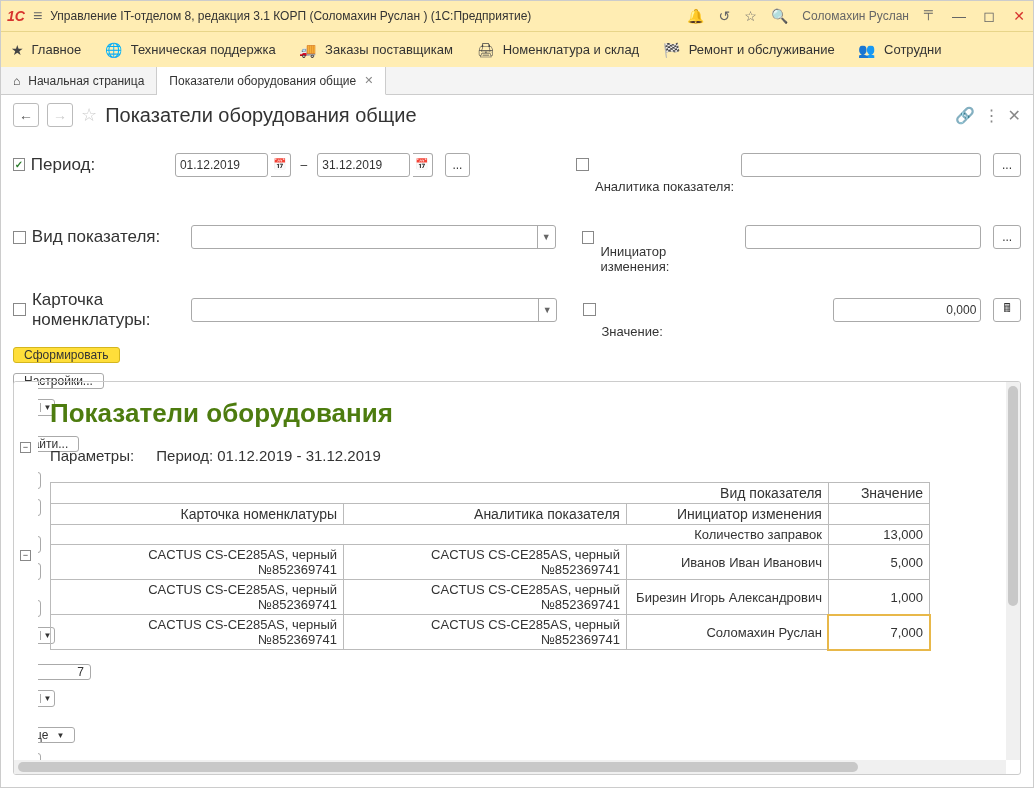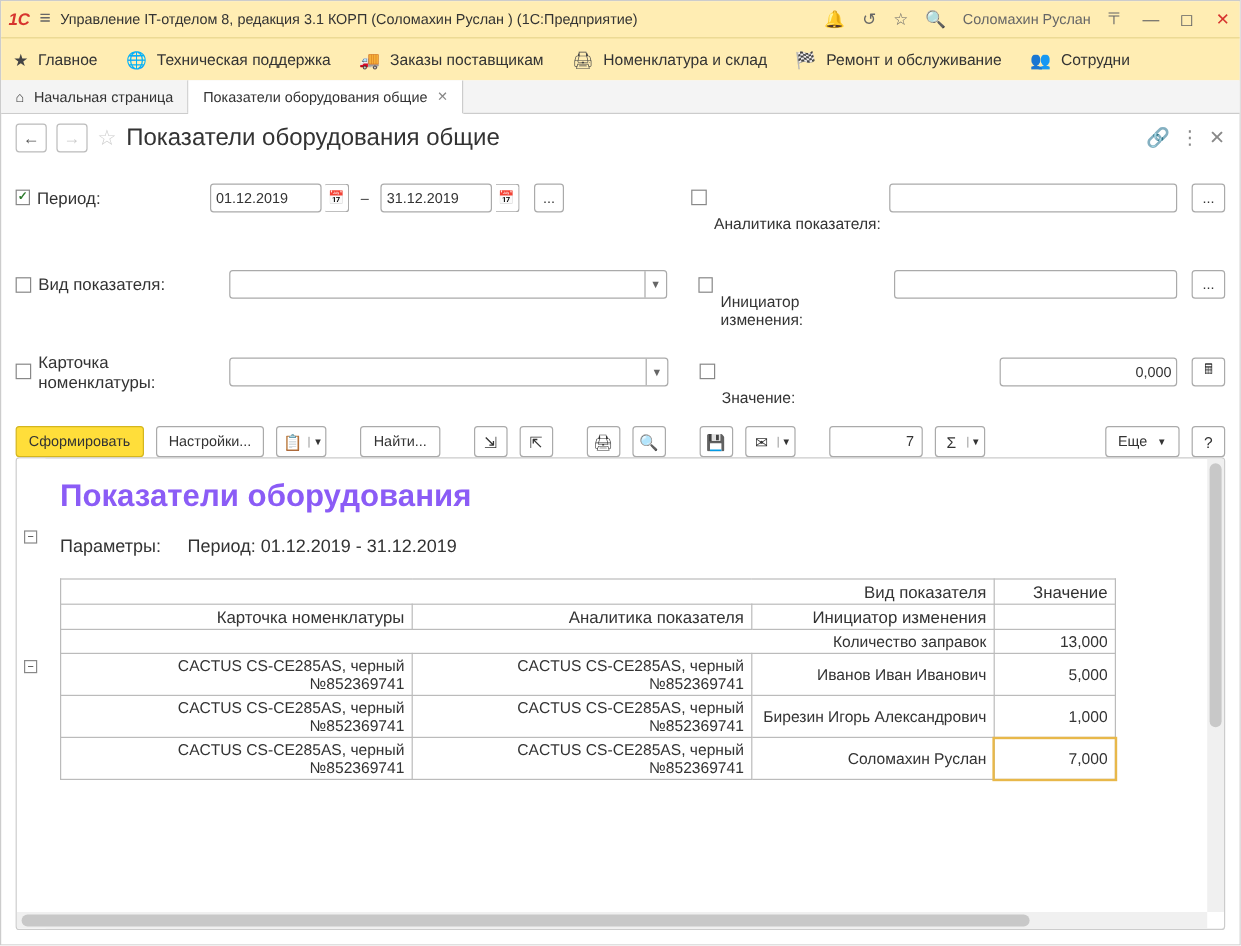--- a/index.html
+++ b/index.html
@@ -28,47 +28,47 @@
 .nav-arrow { width: 26px; height: 24px; border: 1px solid #bbb; border-radius: 3px; display: flex; align-items: center; justify-content: center; color: #555; cursor: pointer; font-size: 14px; }
 .nav-arrow.disabled { color: #ccc; }
 .star-icon { color: #ccc; font-size: 18px; }
 .page-title { font-size: 20px; color: #333; flex: 1; }
 .hdr-icon { color: #888; font-size: 16px; cursor: pointer; }
 
 .filters { padding: 0 12px 8px 12px; display: flex; flex-direction: column; gap: 6px; }
 .filter-row { display: flex; align-items: center; gap: 6px; }
 .chk { width: 13px; height: 13px; border: 1px solid #888; display: inline-flex; align-items: center; justify-content: center; font-size: 10px; line-height: 1; }
 .chk.checked::after { content: "✓"; color: #2a7a2a; font-weight: bold; }
-.filter-label { width: 155px; font-size: 14px; }
+.filter-label { width: 155px; font-size: 17px; }
 .date-input { width: 103px; height: 24px; border: 1px solid #aaa; border-radius: 3px; padding: 0 4px; display: flex; align-items: center; font-size: 12px; }
 .cal-btn { width: 22px; height: 24px; border: 1px solid #aaa; border-left: none; border-radius: 0 3px 3px 0; display: flex; align-items: center; justify-content: center; font-size: 11px; margin-left: -3px; }
 .dash { margin: 0 4px; }
 .ell-btn { width: 28px; height: 24px; border: 1px solid #aaa; border-radius: 3px; display: flex; align-items: center; justify-content: center; font-size: 12px; margin-left: 6px; }
 .filter-col2 { margin-left: 100px; display: flex; align-items: center; gap: 6px; }
 .filter-label2 { width: 140px; font-size: 13px; margin-top: 44px; }
 .combo { height: 24px; border: 1px solid #aaa; border-radius: 3px; display: flex; align-items: center; }
 .combo-inp { flex: 1; padding: 0 4px; font-size: 12px; }
 .combo-btn { width: 18px; border-left: 1px solid #aaa; display: flex; align-items: center; justify-content: center; font-size: 9px; color: #666; height: 100%; }
 .num-input { width: 150px; height: 24px; border: 1px solid #aaa; border-radius: 3px; text-align: right; padding: 0 4px; font-size: 12px; display: flex; align-items: center; justify-content: flex-end; }
 
-.toolbar { height: 34px; display: flex; align-items: flex-end; padding: 0 12px; gap: 10px; }
+.toolbar { height: 34px; display: flex; align-items: flex-start; padding: 0 12px; gap: 10px; flex-direction: column; }
 .btn { height: 26px; border: 1px solid #aaa; border-radius: 3px; padding: 0 10px; display: flex; align-items: center; gap: 4px; font-size: 12px; background: #fff; cursor: pointer; }
 .btn.primary { background: #ffde3a; border-color: #d4b61e; font-weight: normal; }
 .btn-icon { height: 26px; width: 28px; border: 1px solid #aaa; border-radius: 3px; display: flex; align-items: center; justify-content: center; font-size: 13px; background: #fff; cursor: pointer; }
 .btn-dd { width: 42px; display: flex; }
 .btn-dd .dd { width: 14px; border-left: 1px solid #aaa; font-size: 8px; display: flex; align-items: center; justify-content: center; }
 .toolbar-gap { width: 8px; }
 .toolbar-input { width: 78px; height: 26px; border: 1px solid #aaa; border-radius: 3px; text-align: right; padding: 0 6px; display: flex; align-items: center; justify-content: flex-end; }
 .spacer { flex: 1; }
 
 .report-area { flex: 1; margin: 0 12px 12px 12px; border: 1px solid #ccc; border-radius: 3px; position: relative; overflow: hidden; display: flex; }
 .report-gutter { width: 24px; background: #fff; border-right: 0; padding-top: 56px; position: relative; }
 .tree-box { width: 11px; height: 11px; border: 1px solid #888; font-size: 9px; display: flex; align-items: center; justify-content: center; position: absolute; left: 6px; cursor: pointer; line-height: 1; }
 .report-content { flex: 1; padding: 16px 12px; overflow: auto; }
-.report-title { color: #8b5cf6; font-size: 26px; font-weight: bold; margin-bottom: 18px; }
+.report-title { color: #4d7c0f; font-size: 26px; font-weight: bold; margin-bottom: 18px; }
 .report-params { font-size: 15px; margin-bottom: 18px; }
 .report-table { border-collapse: collapse; width: 880px; font-size: 13px; }
 .report-table th, .report-table td { border: 1px solid #bbb; padding: 2px 6px; text-align: right; height: 17px; }
 .report-table th { font-weight: normal; font-size: 14px; }
 .report-table .val { text-align: right; }
 .hl { outline: 2px solid #e8b84a; outline-offset: -1px; }
 .scrollbar-v { width: 14px; background: #f0f0f0; position: absolute; right: 0; top: 0; bottom: 14px; }
 .sb-thumb { background: #c8c8c8; border-radius: 6px; position: absolute; left: 2px; right: 2px; }
 .scrollbar-h { height: 14px; background: #f0f0f0; position: absolute; left: 0; right: 14px; bottom: 0; }
 </style>

